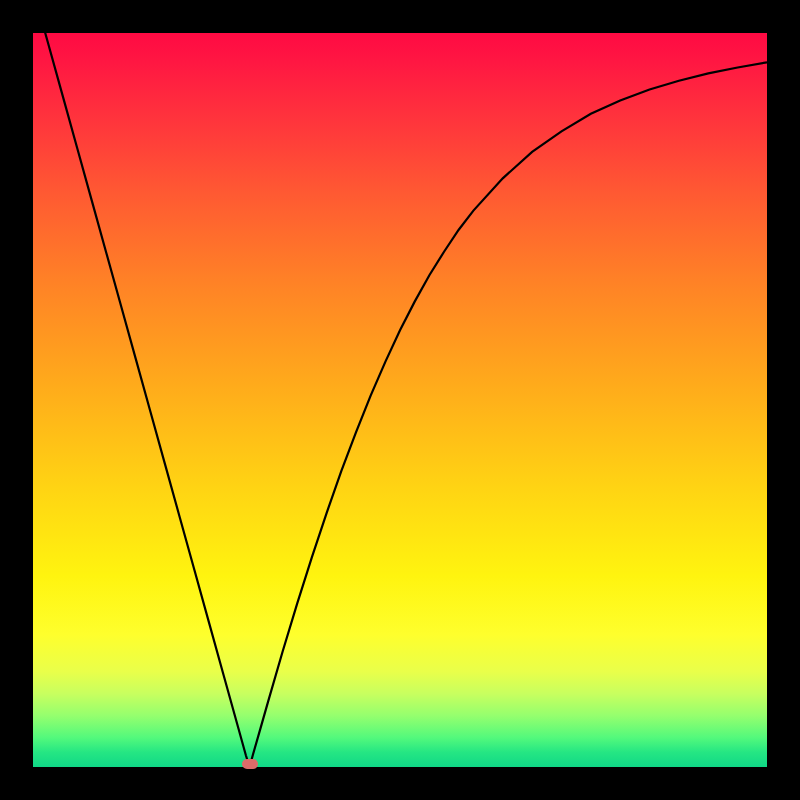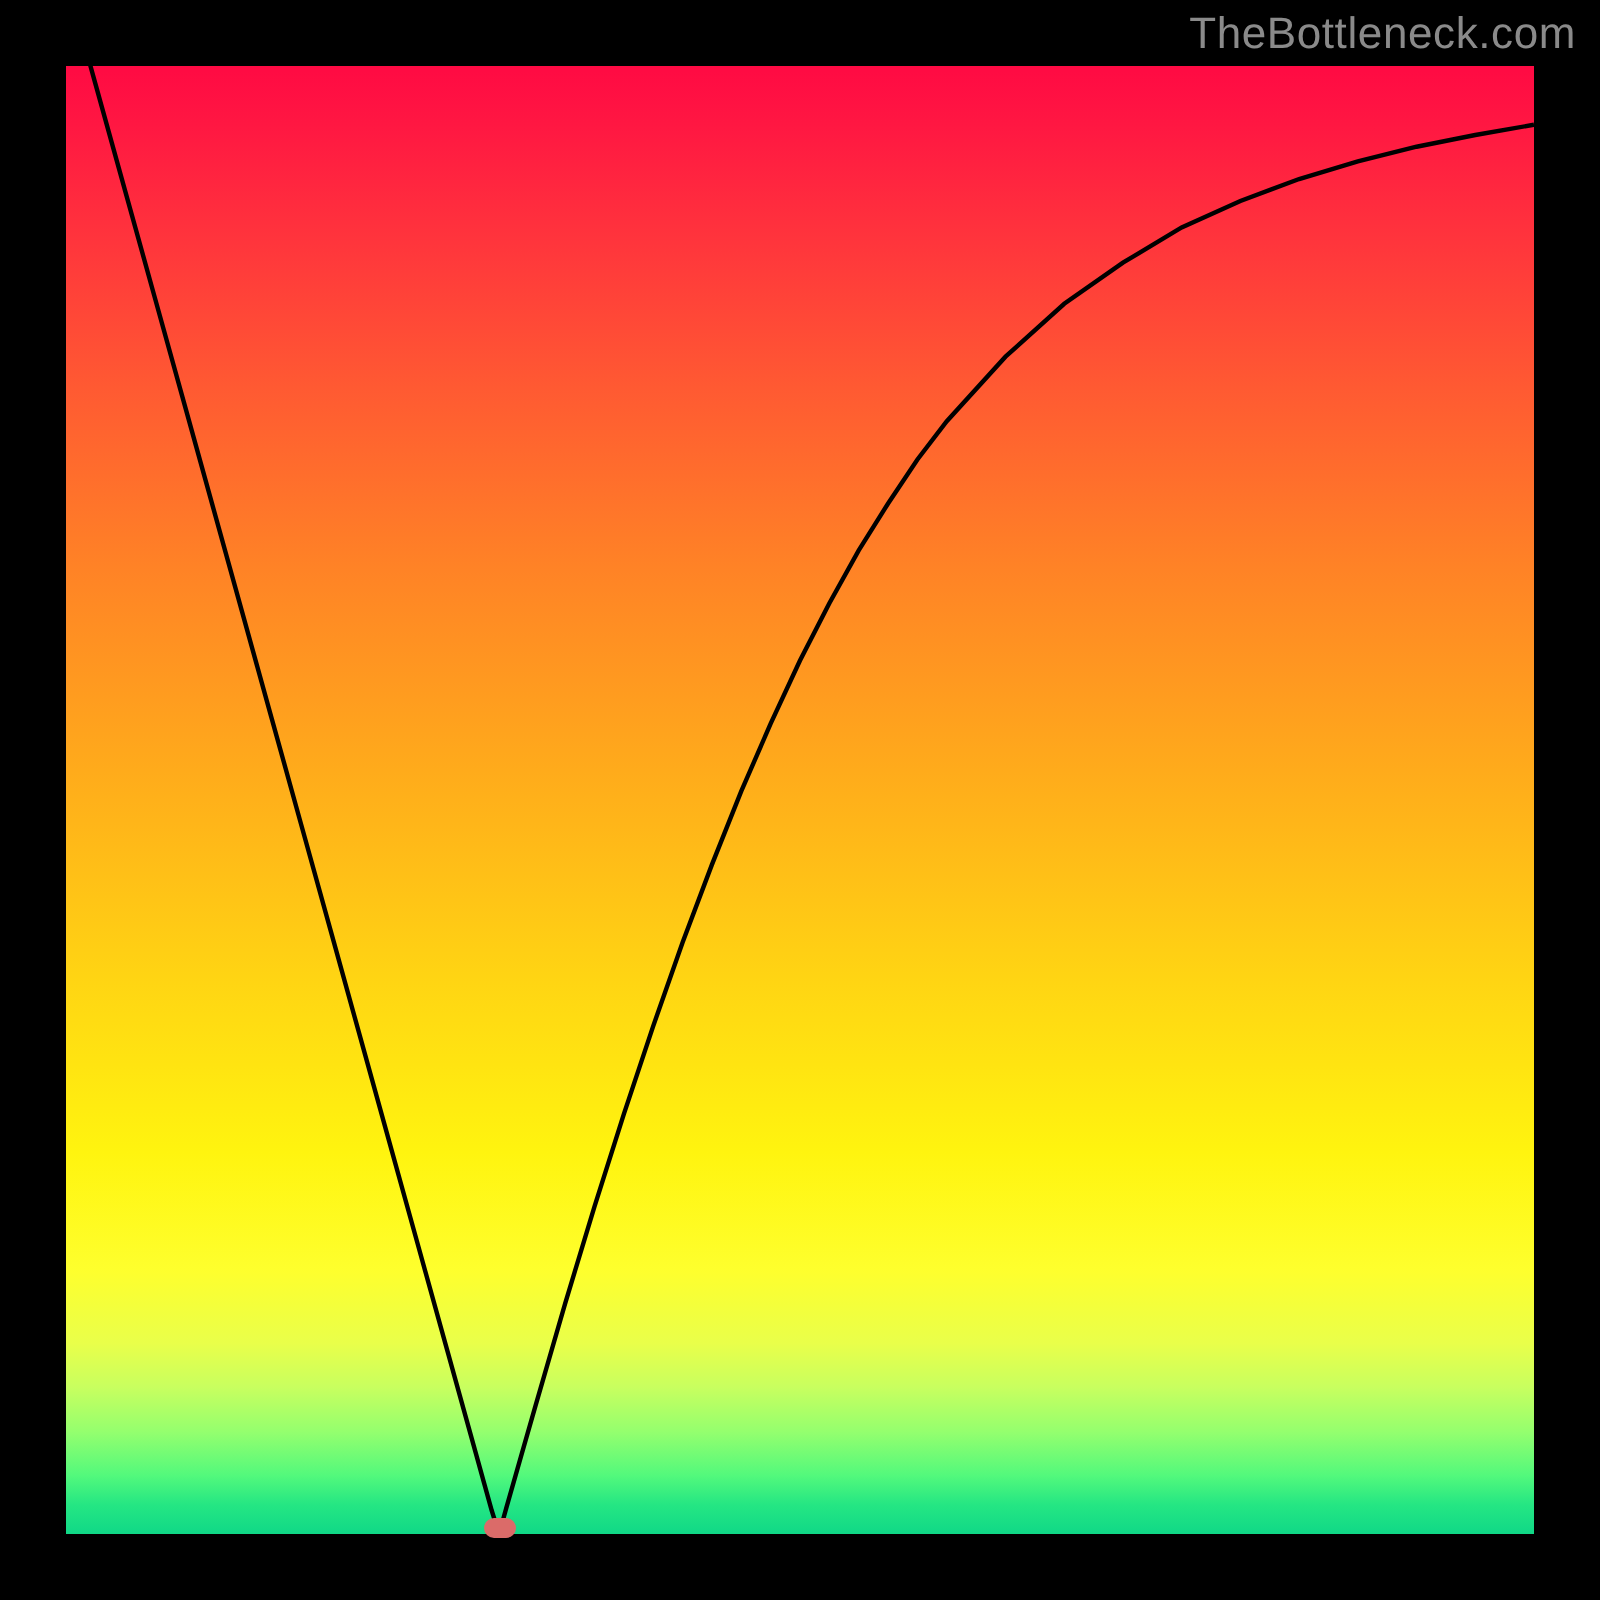--- a/index.html
+++ b/index.html
@@ -69,21 +69,20 @@
     border-radius: 6px;
     background: #db6b69;
     z-index: 2;
     transform: translate(-50%, -50%);
   }
 </style>
 </head>
 <body>
 
 <div class="frame">
-  <div class="watermark">TheBottleneck.com</div>
 
   <div class="plot">
     <div class="gradient"></div>
 
     <svg class="curve" viewBox="0 0 734 734" preserveAspectRatio="none">
       <path id="curve-path" d="M0.00 -44.04 L14.68 8.81 L29.36 61.66 L44.04 114.50 L58.72 167.35 L73.40 220.20 L88.08 273.05 L102.76 325.90 L117.44 378.74 L132.12 431.59 L146.80 484.44 L161.48 537.29 L176.16 590.14 L190.84 642.98 L205.52 695.83 L209.19 709.04 L212.86 722.26 L216.53 734.00 L220.20 720.79 L227.54 695.10 L234.88 669.41 L249.56 618.76 L264.24 570.32 L278.92 524.08 L293.60 480.04 L308.28 438.20 L322.96 399.30 L337.64 362.60 L352.32 328.83 L367.00 297.27 L381.68 268.64 L396.36 242.22 L411.04 218.73 L425.72 196.71 L440.40 177.63 L469.76 145.33 L499.12 118.91 L528.48 98.36 L557.84 80.74 L587.20 67.53 L616.56 56.52 L645.92 47.71 L675.28 40.37 L704.64 34.50 L734.00 29.36" fill="none" stroke="#000000" stroke-width="2.2"></path>
     </svg>
 
     <div id="marker" class="marker" style="left: 216.53px; top: 731px; background: rgb(219, 107, 105);"></div>
   </div>

